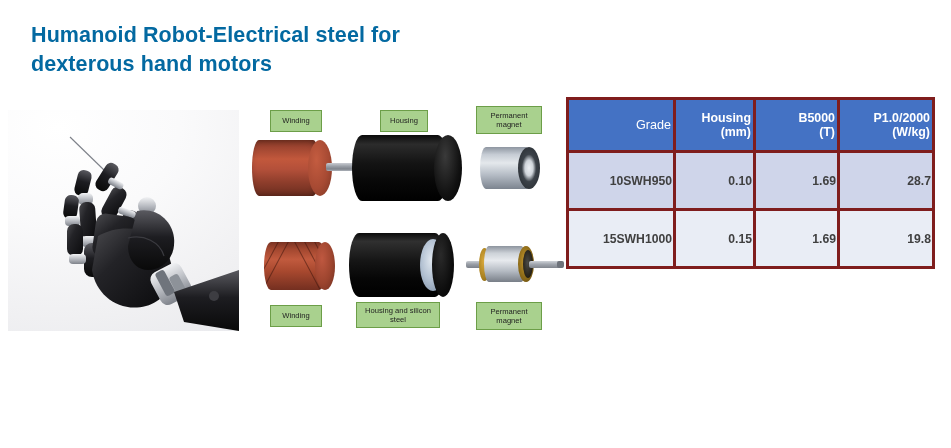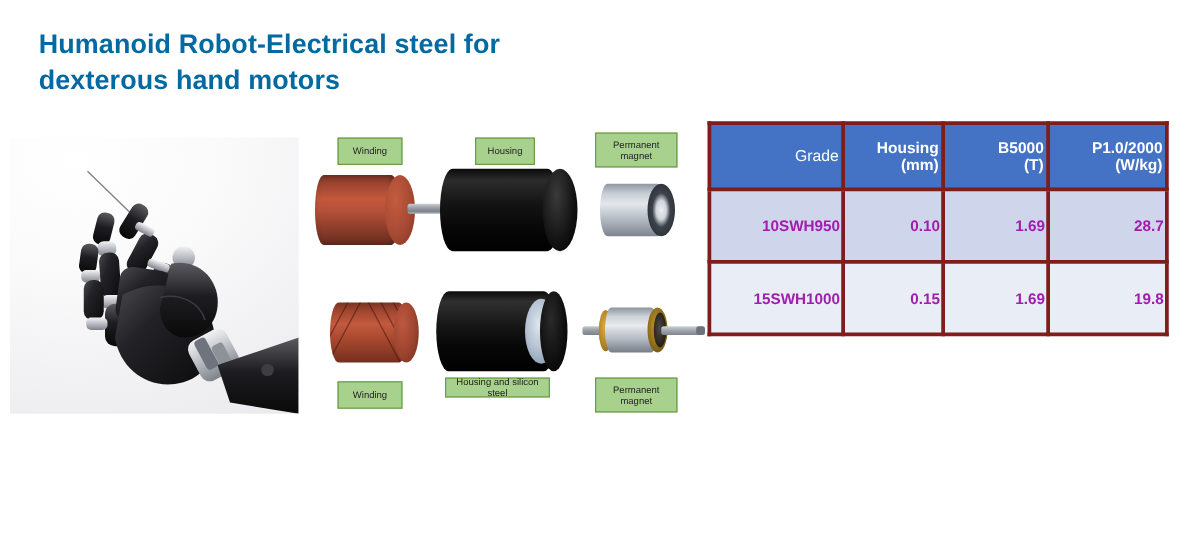--- a/index.html
+++ b/index.html
@@ -247,21 +247,21 @@
     padding: 0 2px;
   }
   .spec-table thead th.grade-h {
     font-weight: 400;
     font-size: 12.6px;
   }
   .spec-table tbody td {
     height: 53px;
     font-size: 12.2px;
     font-weight: 700;
-    color: #a21caf;
+    color: #404040;
   }
   .spec-table tbody tr.odd td { background: #cfd5ea; }
   .spec-table tbody tr.even td { background: #e9edf5; }
 
   .col-grade { width: 107px; }
   .col-thick { width: 80px; }
   .col-b5000 { width: 84px; }
   .col-p10   { width: 95px; }
 </style>
 </head>
@@ -373,21 +373,21 @@
 
   <div class="part rotor-shaft-l"></div>
   <div class="part rotor-gold-l"></div>
   <div class="part rotor-body"></div>
   <div class="part rotor-gold-r"></div>
   <div class="part rotor-dark-r"></div>
   <div class="part rotor-shaft-r"></div>
   <div class="part rotor-shaft-r-tip"></div>
 
   <div class="tag" style="left:18px; top:205px; width:52px; height:22px;">Winding</div>
-  <div class="tag" style="left:104px; top:202px; width:84px; height:16px;">Housing and silicon steel</div>
+  <div class="tag" style="left:104px; top:202px; width:84px; height:26px;">Housing and silicon steel</div>
   <div class="tag" style="left:224px; top:202px; width:66px; height:28px;">Permanent magnet</div>
 </div>
 
 <table class="spec-table">
   <colgroup>
     <col class="col-grade">
       <col class="col-thick">
       <col class="col-b5000">
       <col class="col-p10">
   </colgroup>

